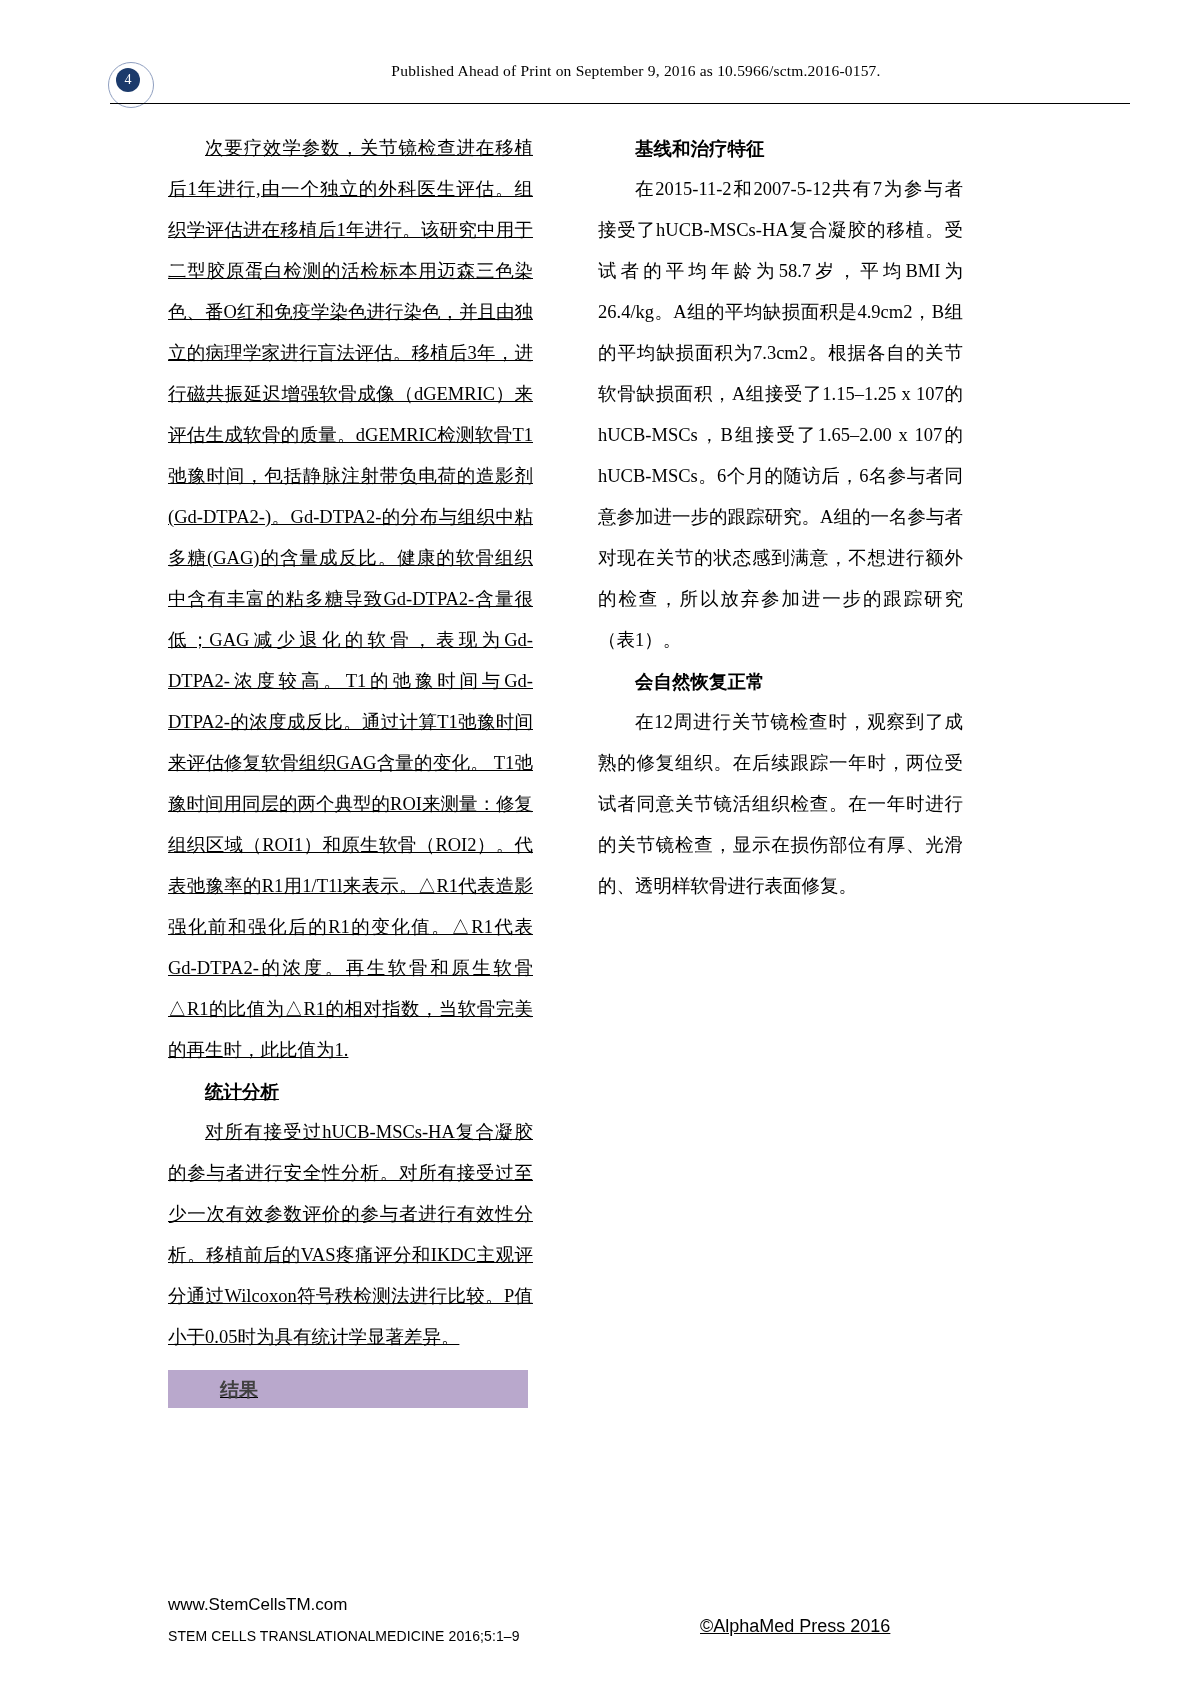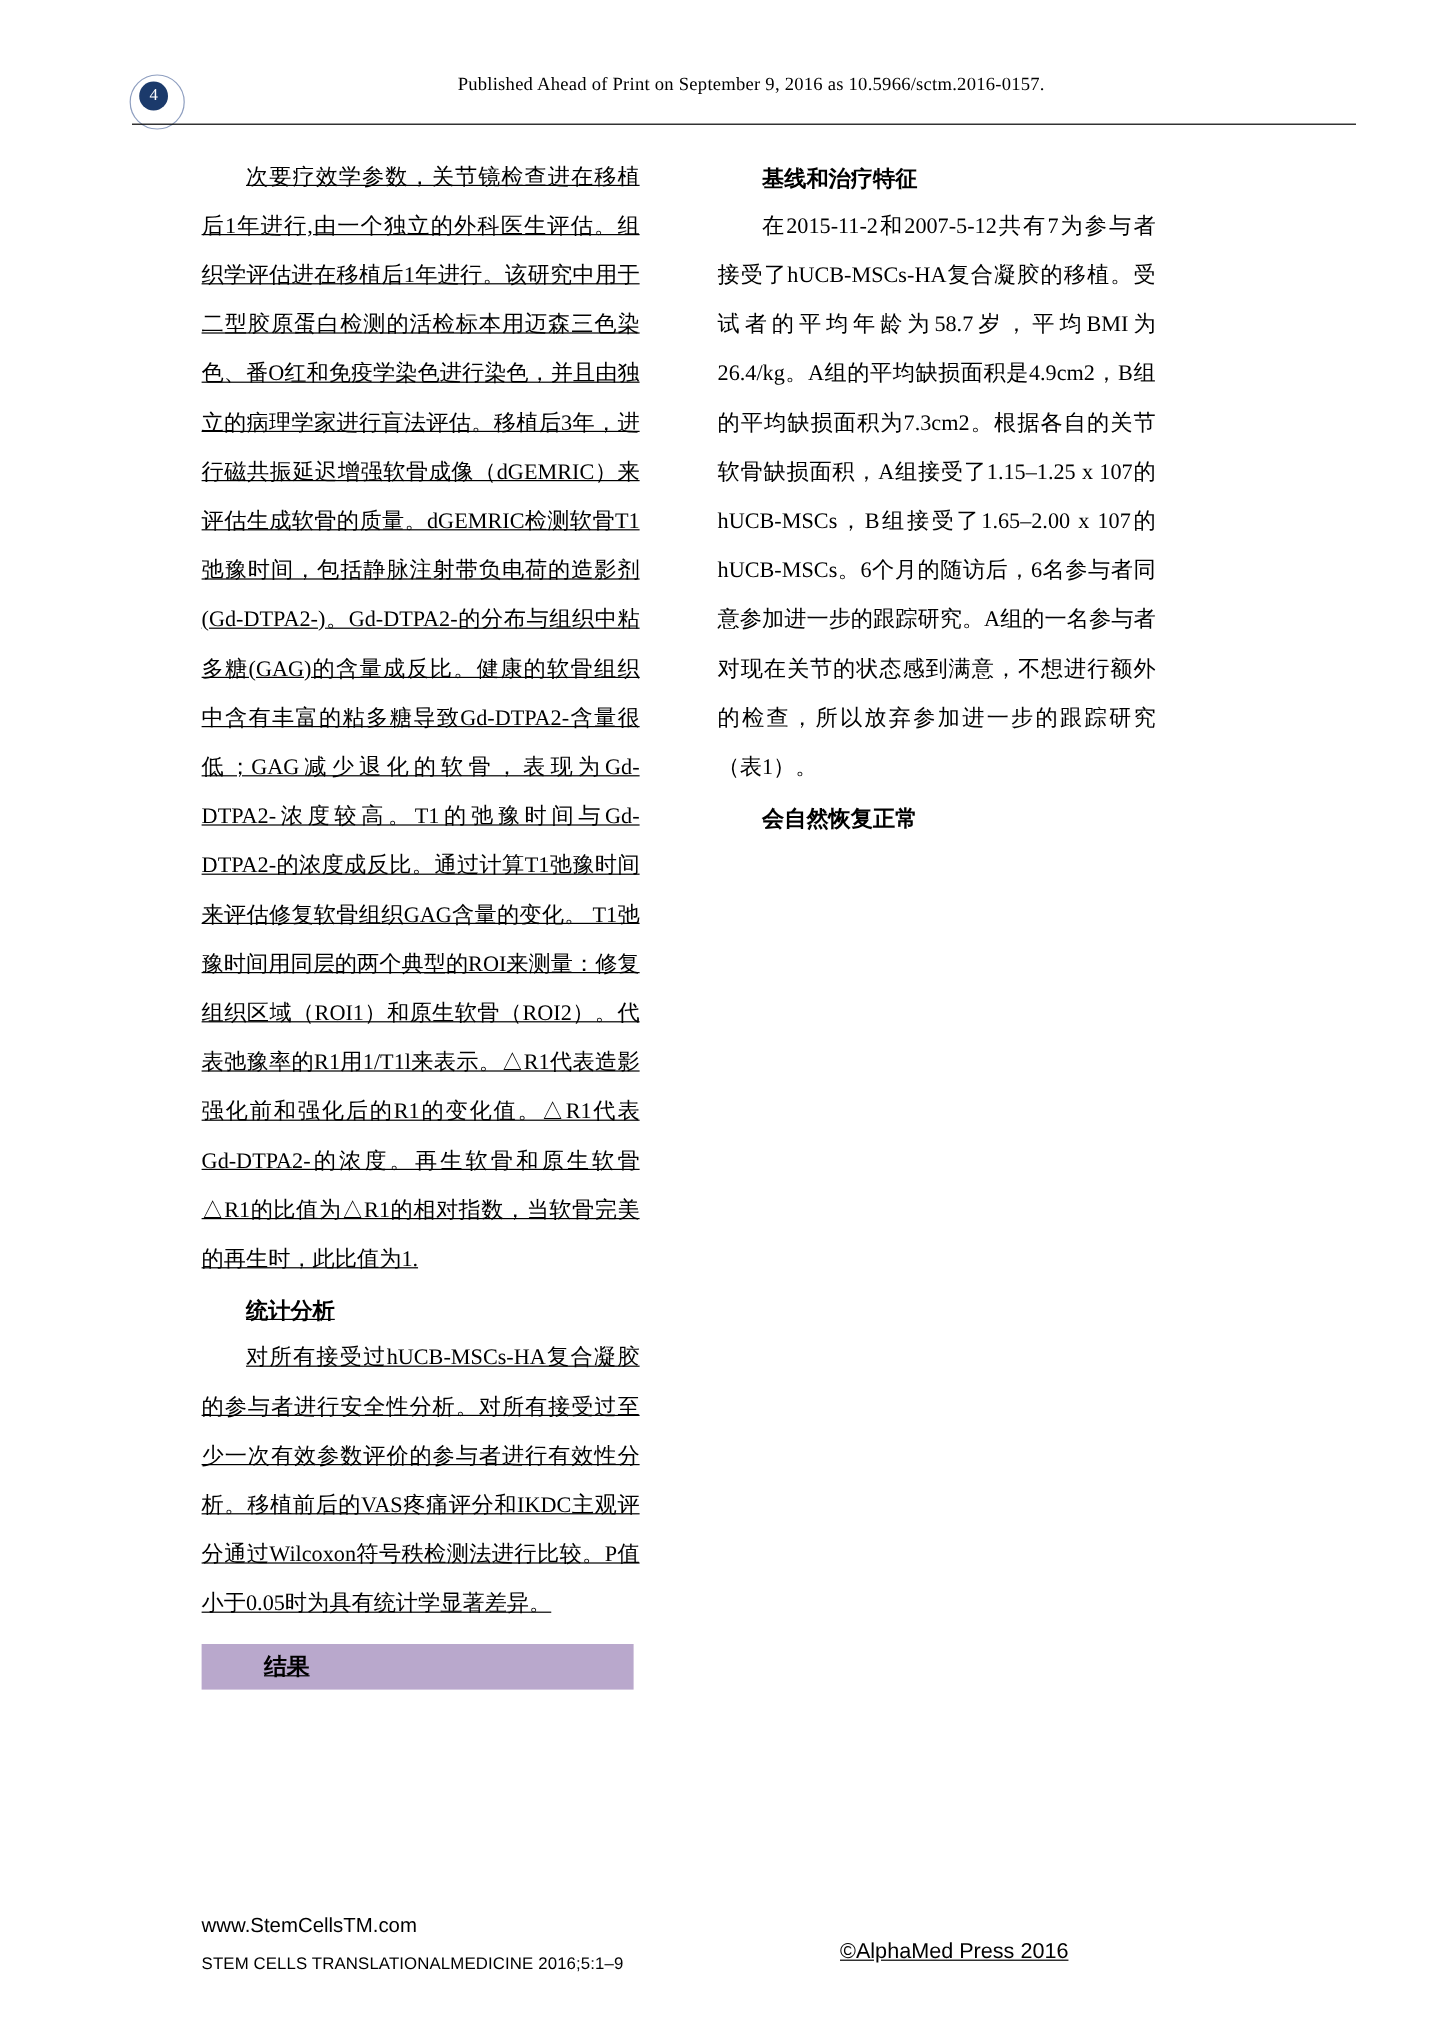--- a/index.html
+++ b/index.html
@@ -31,21 +31,21 @@
   }
   .header-rule {
     position: absolute;
     left: 110px;
     top: 103px;
     width: 1020px;
     border-bottom: 1.5px solid #000;
   }
   .header-line {
     position: absolute;
-    left: 6px;
+    left: 16px;
     top: 0;
     width: 1020px;
     text-align: center;
     font-size: 15.5px;
     font-family: "Liberation Serif", serif;
     letter-spacing: 0.2px;
   }
   .page-badge {
     position: absolute;
     left: 108px;
@@ -118,21 +118,21 @@
     height: 38px;
     background: #b9a8cc;
     display: flex;
     align-items: center;
   }
   .section-banner span {
     margin-left: 52px;
     font-family: "Liberation Sans", sans-serif;
     font-weight: bold;
     font-size: 19px;
-    color: #000000;
+    color: #404040;
   }
 
   
   .footer-left {
     position: absolute;
     left: 168px;
     top: 1562px;
     width: 520px;
   }
   .footer-right {
@@ -182,20 +182,21 @@
     <p class="para">对所有接受过hUCB-MSCs-HA复合凝胶的参与者进行安全性分析。对所有接受过至少一次有效参数评价的参与者进行有效性分析。移植前后的VAS疼痛评分和IKDC主观评分通过Wilcoxon符号秩检测法进行比较。P值小于0.05时为具有统计学显著差异。</p>
     <div class="section-banner">
       <span>结果</span>
     </div>
   </div>
 
   <div class="col col-right">
     <h3 class="subhead">基线和治疗特征</h3>
     <p class="para">在2015-11-2和2007-5-12共有7为参与者接受了hUCB-MSCs-HA复合凝胶的移植。受试者的平均年龄为58.7岁，平均BMI为26.4/kg。A组的平均缺损面积是4.9cm2，B组的平均缺损面积为7.3cm2。根据各自的关节软骨缺损面积，A组接受了1.15–1.25 x 107的hUCB-MSCs，B组接受了1.65–2.00 x 107的hUCB-MSCs。6个月的随访后，6名参与者同意参加进一步的跟踪研究。A组的一名参与者对现在关节的状态感到满意，不想进行额外的检查，所以放弃参加进一步的跟踪研究（表1）。</p>
     <h3 class="subhead">会自然恢复正常</h3>
+    <p class="para">在12周进行关节镜检查时，观察到了成熟的修复组织。在后续跟踪一年时，两位受试者同意关节镜活组织检查。在一年时进行的关节镜检查，显示在损伤部位有厚、光滑的、透明样软骨进行表面修复。</p>
   </div>
 
   <div class="footer-left">
     <div class="footer-url">www.StemCellsTM.com</div>
     <div class="footer-journal">STEM CELLS TRANSLATIONALMEDICINE 2016;5:1–9</div>
   </div>
   <div class="footer-right">
     <div class="footer-copy">©AlphaMed Press 2016</div>
   </div>
 

